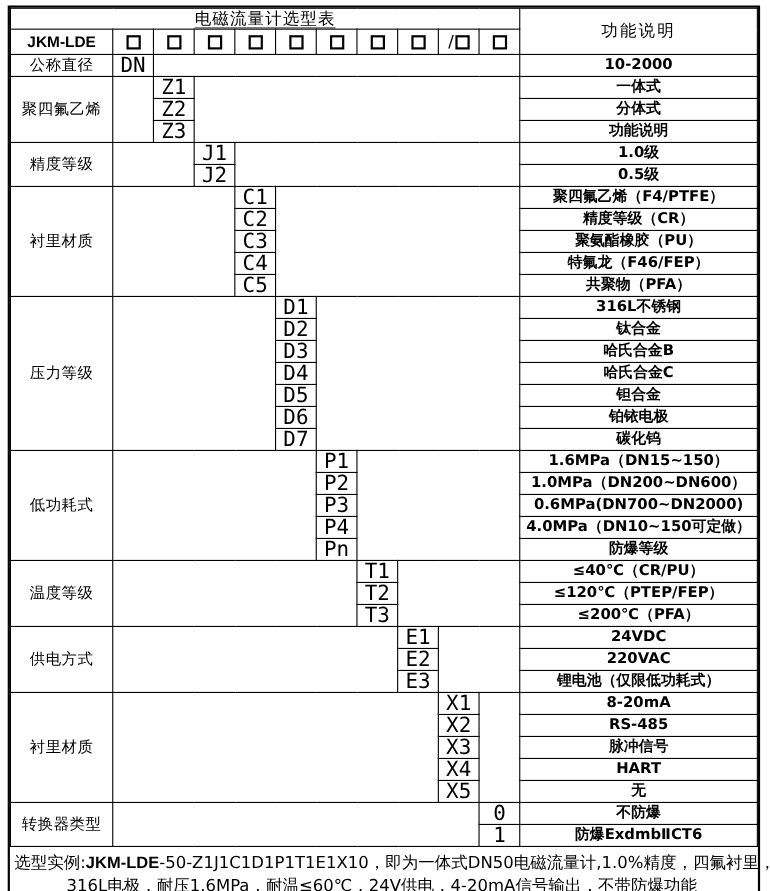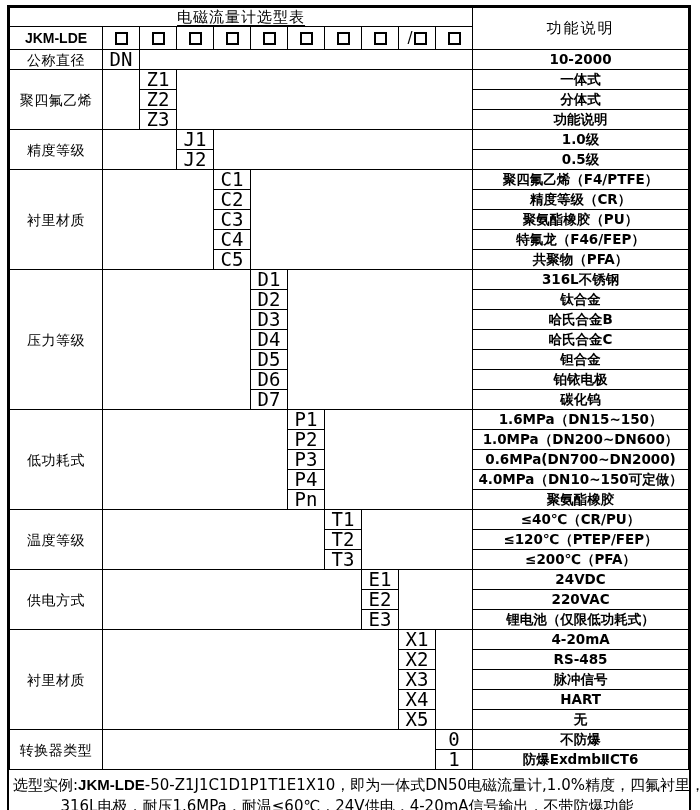--- a/index.html
+++ b/index.html
@@ -195,21 +195,21 @@
     <tr class="r-unit">
       <td class="code">P3</td>
       <td class="desc">0.6MPa(DN700~DN2000)</td>
     </tr>
     <tr class="r-unit">
       <td class="code">P4</td>
       <td class="desc">4.0MPa（DN10~150可定做）</td>
     </tr>
     <tr class="r-unit">
       <td class="code">Pn</td>
-      <td class="desc">聚氨酯橡胶</td>
+      <td class="desc">防爆等级</td>
     </tr>
 
     <tr class="r-unit">
       <td class="cat" rowspan="3">温度等级</td>
       <td rowspan="3" colspan="6"></td>
       <td class="code">T1</td>
       <td rowspan="3" colspan="3"></td>
       <td class="desc">≤40℃（CR/PU）</td>
     </tr>
     <tr class="r-unit">
@@ -235,21 +235,21 @@
     <tr class="r-unit">
       <td class="code">E3</td>
       <td class="desc">锂电池（仅限低功耗式）</td>
     </tr>
 
     <tr class="r-unit">
       <td class="cat" rowspan="5">衬里材质</td>
       <td rowspan="5" colspan="8"></td>
       <td class="code">X1</td>
       <td rowspan="5" colspan="1"></td>
-      <td class="desc">4-20mA</td>
+      <td class="desc">8-20mA</td>
     </tr>
     <tr class="r-unit">
       <td class="code">X2</td>
       <td class="desc">RS-485</td>
     </tr>
     <tr class="r-unit">
       <td class="code">X3</td>
       <td class="desc">脉冲信号</td>
     </tr>
     <tr class="r-unit">

